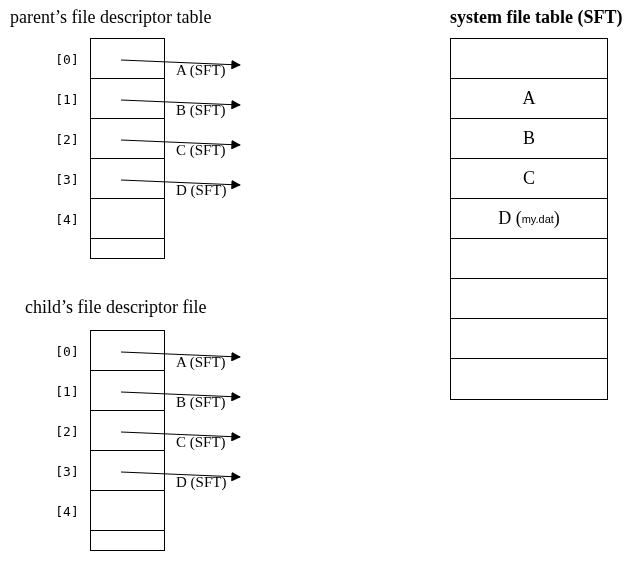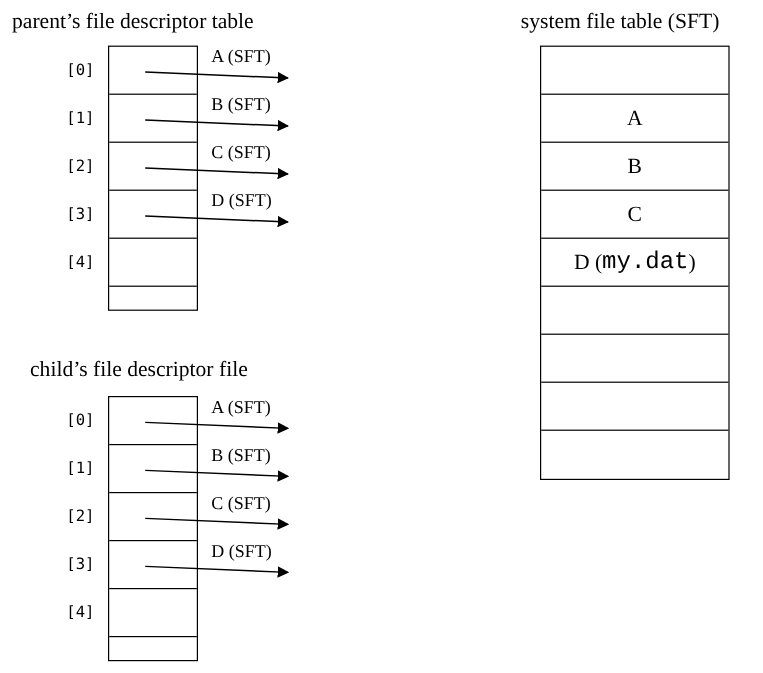--- a/index.html
+++ b/index.html
@@ -53,20 +53,21 @@
     text-align: center;
     font-family: "DejaVu Sans Mono", "Liberation Mono", monospace;
     font-size: 13px;
     white-space: nowrap;
   }
   .ptr-label {
     position: absolute;
     font-size: 15px;
     white-space: nowrap;
     z-index: 2;
+    margin-top: 22px;
   }
   .sft-table {
     position: absolute;
     left: 450px;
     top: 38px;
     width: 158px;
     height: 362px;
     border: 1px solid #000;
     z-index: 1;
   }
@@ -74,22 +75,22 @@
     height: 40px;
     border-bottom: 1px solid #000;
     display: flex;
     align-items: center;
     justify-content: center;
     font-size: 18px;
     white-space: pre;
   }
   .sft-row:last-child { border-bottom: none; }
   .sft-row .mono {
-    font-family: Liberation Mono, monospace;
-    font-size: 20px;
+    font-family: Liberation Sans, sans-serif;
+    font-size: 11px;
   }
 </style>
 </head>
 <body>
 
 <div class="canvas">
 
   <svg class="arrows-layer" width="636" height="561" viewBox="0 0 636 561">
     <defs>
       <marker id="arrowhead" viewBox="0 0 10 10" refX="9" refY="5" markerWidth="8" markerHeight="8" orient="auto">
@@ -104,21 +105,21 @@
     </g>
     <g>
       <line x1="121" y1="352" x2="240" y2="357" marker-end="url(#arrowhead)"></line>
       <line x1="121" y1="392" x2="240" y2="397" marker-end="url(#arrowhead)"></line>
       <line x1="121" y1="432" x2="240" y2="437" marker-end="url(#arrowhead)"></line>
       <line x1="121" y1="472" x2="240" y2="477" marker-end="url(#arrowhead)"></line>
     </g>
   </svg>
 
   <div class="title" style="left:10px; top:7px;">parent’s file descriptor table</div>
-  <div class="title" style="left:434px; top:7px;">system file table (SFT)</div>
+  <div class="title" style="left:450px; top:7px;font-weight:bold;">system file table (SFT)</div>
   <div class="title" style="left:25px; top:297px;">child’s file descriptor file</div>
 
   <div class="fd-table" style="left:90px; top:38px;">
     <div class="fd-row">
       <span class="fd-index">[0]</span>
     </div>
     <div class="fd-row">
       <span class="fd-index">[1]</span>
     </div>
     <div class="fd-row">

